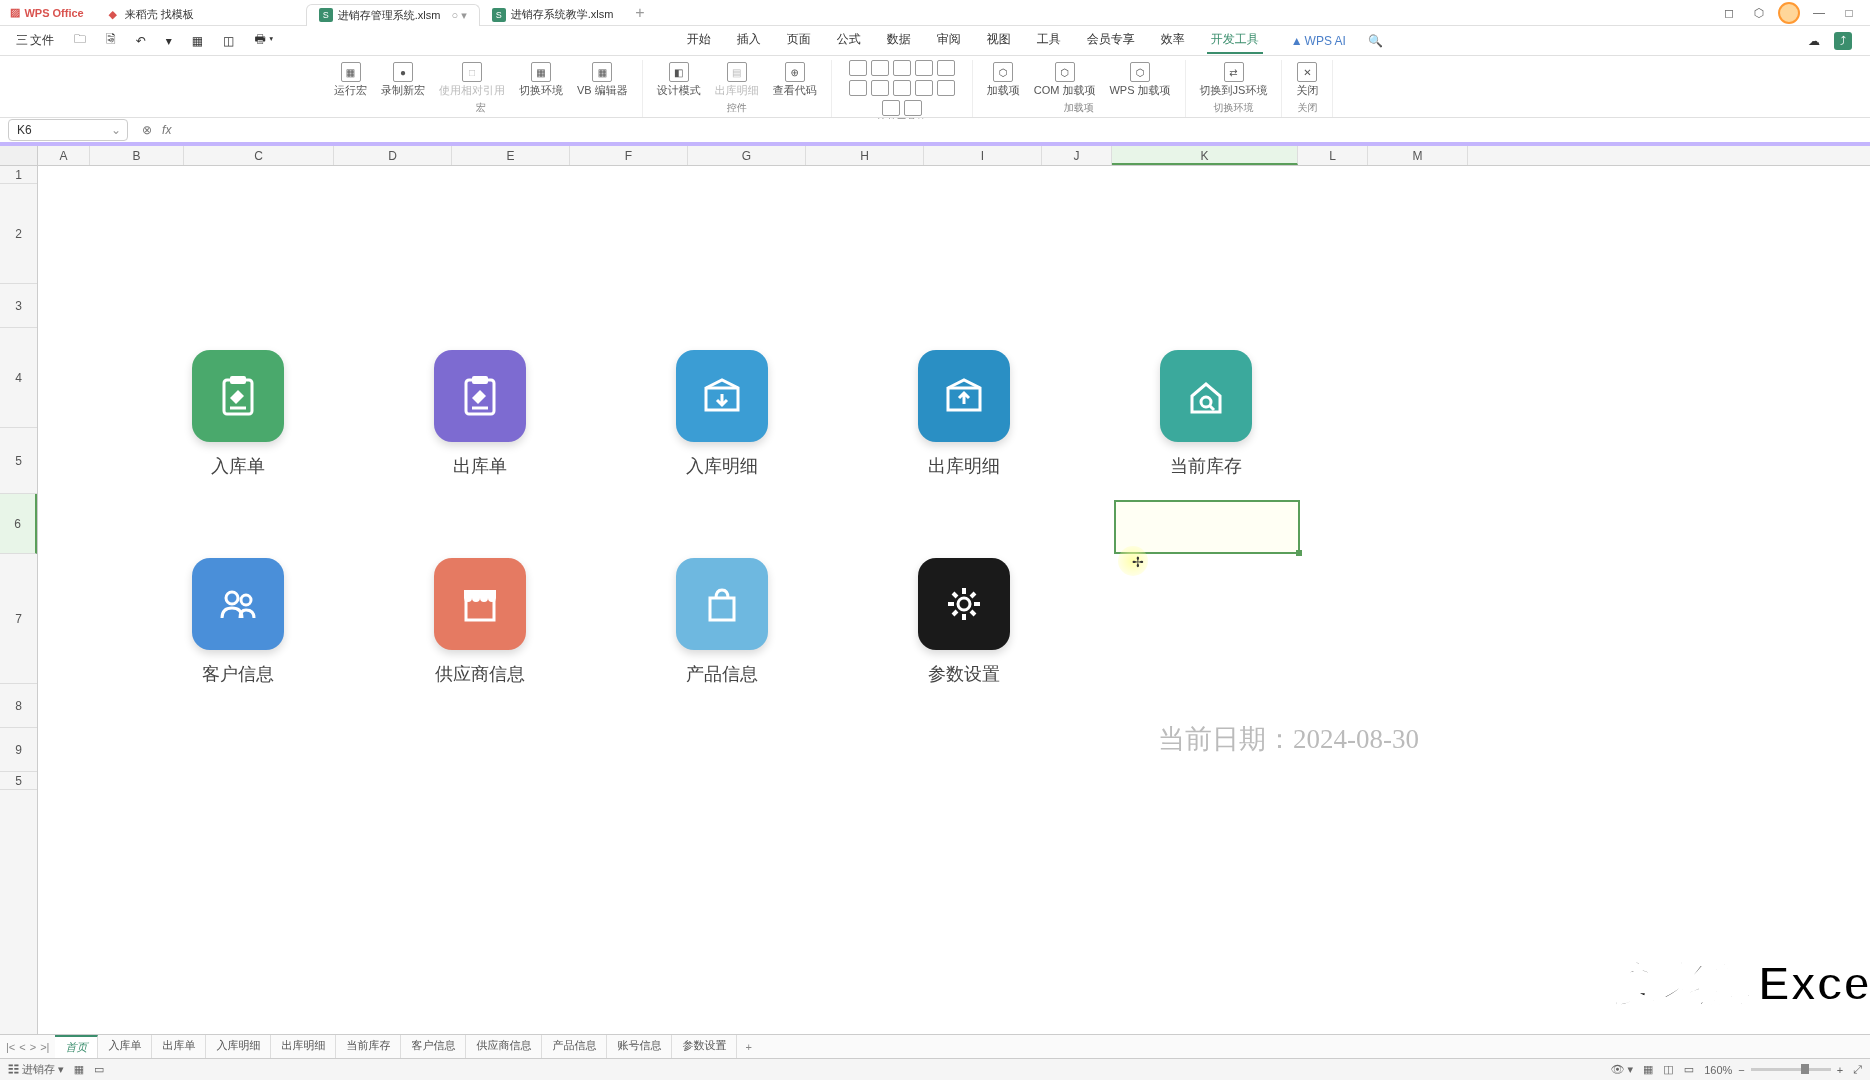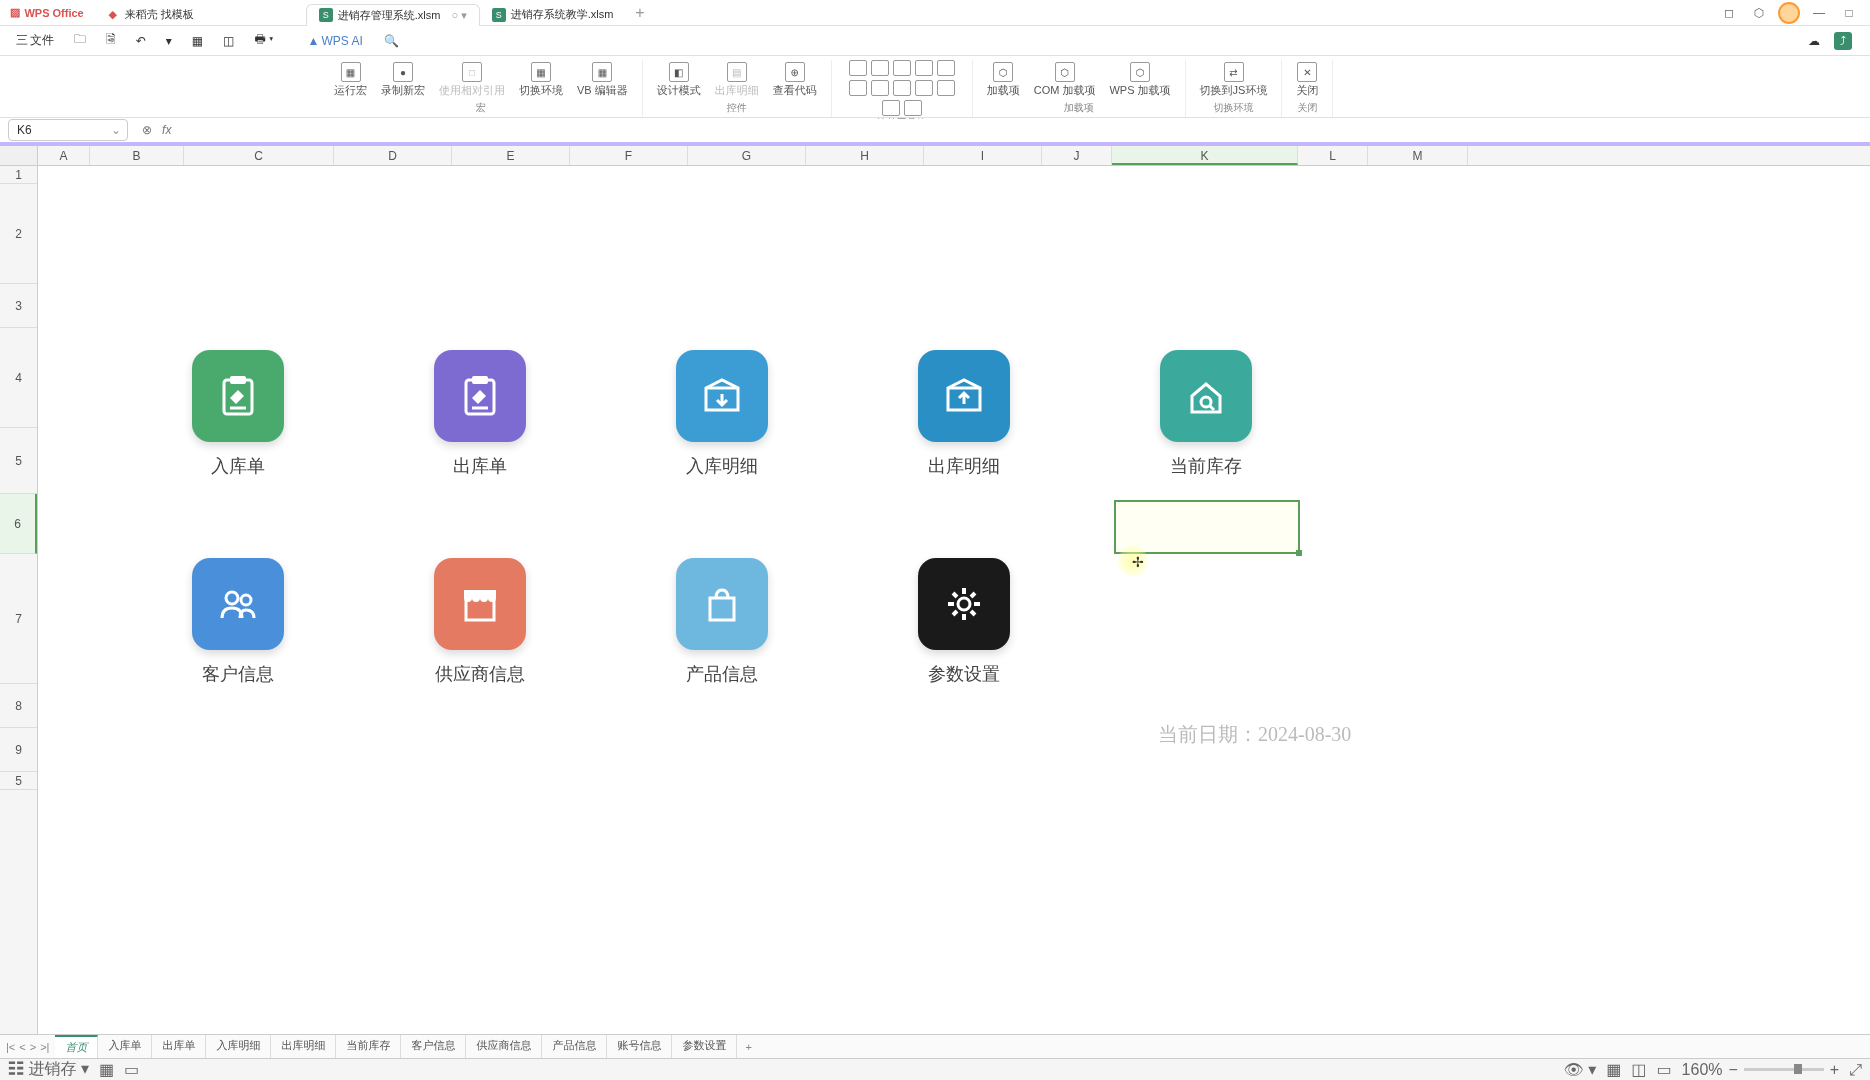--- a/index.html
+++ b/index.html
@@ -57,30 +57,30 @@
 .icon-tile { position: absolute; display: flex; flex-direction: column; align-items: center; gap: 12px; cursor: pointer; }
 .tile-box { width: 92px; height: 92px; border-radius: 18px; display: flex; align-items: center; justify-content: center; box-shadow: 0 4px 8px rgba(0,0,0,0.15); }
 .tile-box svg { width: 48px; height: 48px; }
 .tile-label { font-size: 18px; color: #444; font-family: "SimSun", serif; }
 
 .sel-cell { position: absolute; border: 2px solid #5a9e5a; background: rgba(255,255,200,0.2); }
 .sel-handle { position: absolute; bottom: -4px; right: -4px; width: 6px; height: 6px; background: #5a9e5a; }
 .cursor-glow { position: absolute; width: 30px; height: 30px; background: radial-gradient(rgba(255,255,150,0.8), transparent); border-radius: 50%; pointer-events: none; }
 .cursor-icon { position: absolute; font-size: 14px; color: #333; pointer-events: none; }
 
-.date-text { position: absolute; font-size: 20px; color: #bbb; font-family: "SimSun", serif; }
+.date-text { position: absolute; font-size: 27px; color: #bbb; font-family: "SimSun", serif; }
 
 .sheet-tabs { height: 24px; display: flex; align-items: center; border-top: 1px solid #ccc; background: #fafafa; font-size: 11px; }
 .nav-btns { display: flex; padding: 0 6px; gap: 4px; color: #888; }
 .nav-btns span { cursor: pointer; }
 .sheet-tab { padding: 3px 10px; border-right: 1px solid #ddd; cursor: pointer; color: #555; }
 .sheet-tab.active { background: #fff; color: #3b8e6d; font-weight: 500; border-top: 2px solid #3b8e6d; font-style: italic; }
 .sheet-add { padding: 0 8px; color: #888; cursor: pointer; }
 
-.statusbar { height: 22px; display: flex; align-items: center; border-top: 1px solid #ccc; background: #f5f5f5; font-size: 16px; padding: 0 8px; gap: 10px; color: #666; }
+.statusbar { height: 22px; display: flex; align-items: center; border-top: 1px solid #ccc; background: #f5f5f5; font-size: 11px; padding: 0 8px; gap: 10px; color: #666; }
 .status-right { margin-left: auto; display: flex; align-items: center; gap: 10px; }
 .zoom-ctrl { display: flex; align-items: center; gap: 6px; }
 .zoom-slider { width: 80px; height: 3px; background: #ccc; position: relative; }
 .zoom-thumb { width: 8px; height: 10px; background: #888; position: absolute; left: 50px; top: -4px; }
 
 .watermark { position: absolute; right: 0; bottom: 18px; font-size: 48px; font-weight: bold; color: #000; -webkit-text-stroke: 2px #fff; font-family: "SimHei", sans-serif; pointer-events: none; z-index: 100; }
 </style>
 </head>
 <body>
 
@@ -117,20 +117,33 @@
       <span>三</span> 
       <span>文件</span>
     </div>
   <div class="tb-btn">🗀</div>
   <div class="tb-btn">🗟</div>
   <div class="tb-btn">↶</div>
   <div class="tb-btn">▾</div>
   <div class="tb-btn">▦</div>
   <div class="tb-btn">◫</div>
   <div class="tb-btn">🖶 ▾</div>
+  <div class="menu-tabs">
+    <div class="menu-tab">开始</div>
+    <div class="menu-tab">插入</div>
+    <div class="menu-tab">页面</div>
+    <div class="menu-tab">公式</div>
+    <div class="menu-tab">数据</div>
+    <div class="menu-tab">审阅</div>
+    <div class="menu-tab">视图</div>
+    <div class="menu-tab">工具</div>
+    <div class="menu-tab">会员专享</div>
+    <div class="menu-tab">效率</div>
+    <div class="menu-tab active">开发工具</div>
+  </div>
   <div class="toolbar-right">
     <div class="tb-btn" style="color:#4a7fc9">
         <span style="color:#4a7fc9">▲</span> 
         <span>WPS AI</span>
       </div>
     <div class="tb-btn">🔍</div>
     <div style="flex:1"></div>
   </div>
   <div style="margin-left:auto;display:flex;gap:8px;padding-right:8px">
     <div class="tb-btn">☁</div>
@@ -376,20 +389,21 @@
           <div class="sel-cell" style="left:1076px;top:334px;width:186px;height:54px">
             <div class="sel-handle"></div>
           </div>
           <div class="cursor-glow" style="left:1080px;top:380px"></div>
           <div class="cursor-icon" style="left:1094px;top:388px">✢</div>
           <div class="date-text" style="left:1120px;top:555px">当前日期：2024-08-30</div>
         </div>
       </div>
     </div>
   </div>
+  <div class="watermark">窦老师Exce</div>
 </div>
 
 <div class="sheet-tabs">
   <div class="nav-btns">
     <span>|&lt;</span>
     <span>&lt;</span>
     <span>&gt;</span>
     <span>&gt;|</span>
   </div>
   <div id="sheettabs" style="display:flex">

